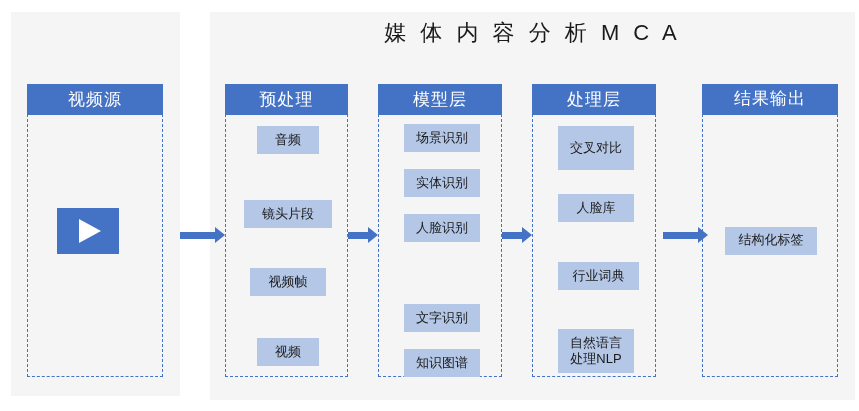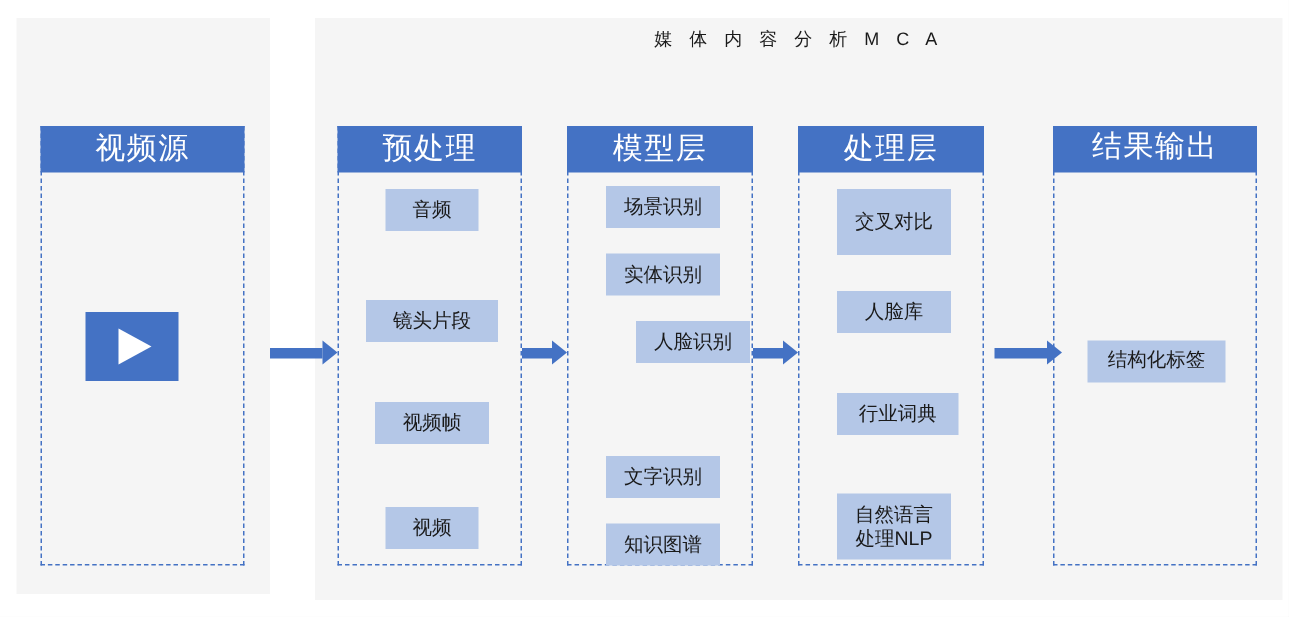--- a/index.html
+++ b/index.html
@@ -24,21 +24,21 @@
   #panel-left  { left: 11px;  top: 12px; width: 169px; height: 384px; }
   #panel-right { left: 210px; top: 12px; width: 645px; height: 388px; }
 
   
   #diagram-title {
     position: absolute;
     left: 210px;
     top: 18px;
     width: 645px;
     text-align: center;
-    font-size: 12px;
+    font-size: 22px;
     letter-spacing: 4px;
     color: #1a1a1a;
     font-weight: 400;
     white-space: nowrap;
   }
 
   
   .stage {
     position: absolute;
     top: 84px;
@@ -48,21 +48,21 @@
     box-sizing: border-box;
   }
   .stage-header {
     position: absolute;
     left: -1px;
     top: -1px;
     right: -1px;
     height: 31px;
     background: #4472c4;
     color: #ffffff;
-    font-size: 20px;
+    font-size: 17px;
     line-height: 31px;
     text-align: center;
     letter-spacing: 1px;
     box-sizing: border-box;
   }
   .stage-body {
     position: absolute;
     left: 0; right: 0;
     top: 31px; bottom: 0;
   }
@@ -149,21 +149,21 @@
       <div class="chip" style="left:18px; top:84px;  width:88px; height:28px;">镜头片段</div>
       <div class="chip" style="left:31px; top:222px; width:62px; height:28px;">视频</div>
     </div>
   </div>
 
   <div class="stage" id="stage-model-layer" style="left:378px; width:124px;">
     <div class="stage-header">模型层</div>
     <div class="stage-body">
       <div class="chip" style="left:25px; top:8px;   width:76px; height:28px;">场景识别</div>
       <div class="chip" style="left:25px; top:53px;  width:76px; height:28px;">实体识别</div>
-      <div class="chip" style="left:25px; top:98px;  width:76px; height:28px;margin-left:20px;">人脸识别</div>
+      <div class="chip" style="left:25px; top:98px;  width:76px; height:28px;">人脸识别</div>
       <div class="chip" style="left:25px; top:188px; width:76px; height:28px;">文字识别</div>
       <div class="chip" style="left:25px; top:233px; width:76px; height:28px;">知识图谱</div>
     </div>
   </div>
 
   <div class="stage" id="stage-processing-layer" style="left:532px; width:124px;">
     <div class="stage-header">处理层</div>
     <div class="stage-body">
       <div class="chip" style="left:25px; top:10px;  width:76px; height:44px;">交叉对比</div>
       <div class="chip" style="left:25px; top:78px;  width:76px; height:28px;">人脸库</div>

